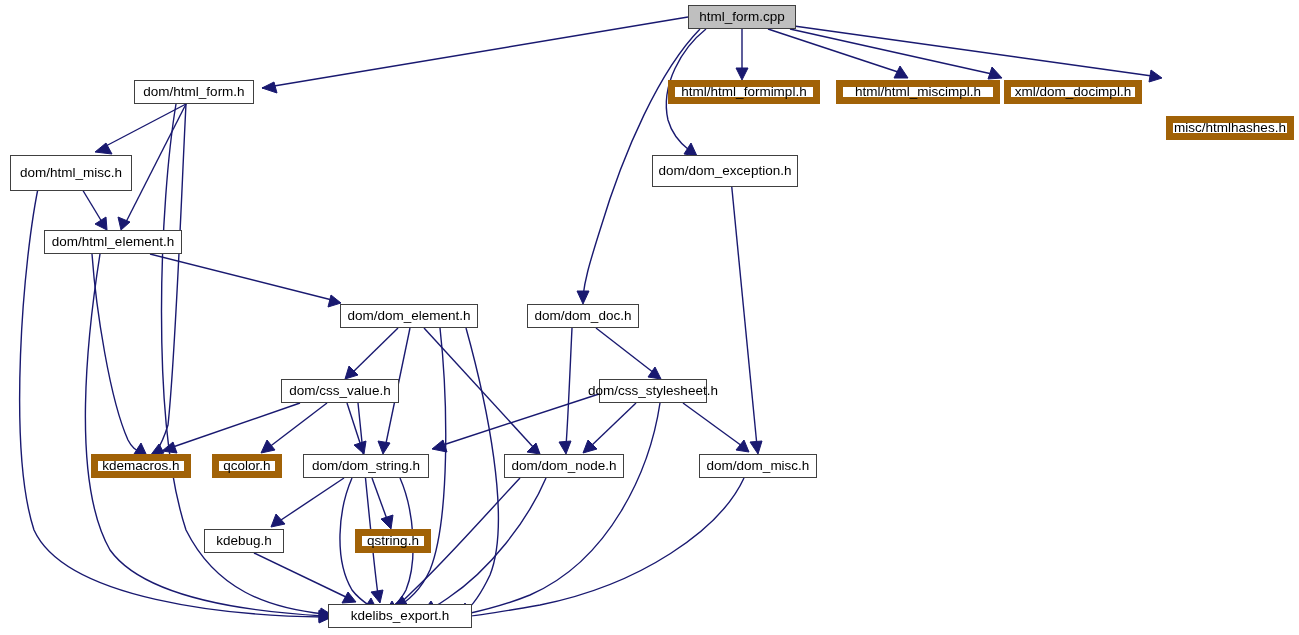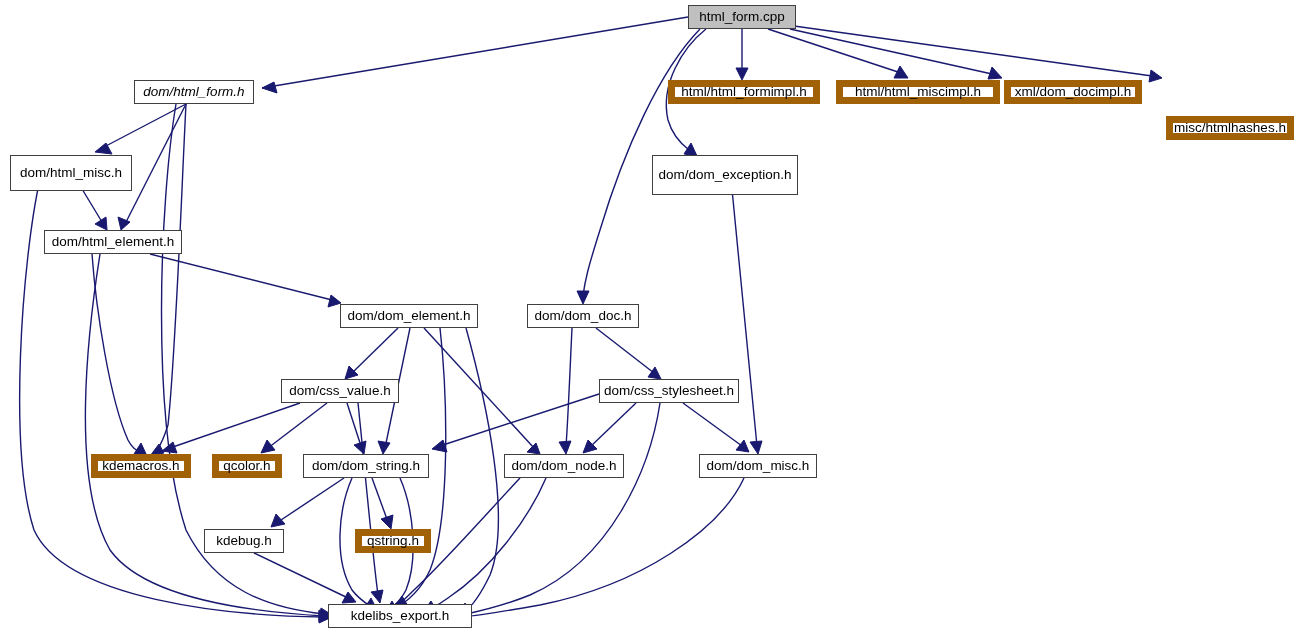--- a/index.html
+++ b/index.html
@@ -144,54 +144,54 @@
       <polygon class="edge-head" points="423,612 431,601 437,611"></polygon>
       <path class="edge-path" d="M744,478 C720,530 640,585 540,605 C500,612 472,616 462,617"></path>
       <polygon class="edge-head" points="455,618 463,607 466,618"></polygon>
       <path class="edge-path" d="M466,328 C486,400 512,520 490,575 C478,600 470,608 464,612"></path>
       <polygon class="edge-head" points="458,615 465,603 471,613"></polygon>
     </svg>
   <div id="nodes-layer">
       <div class="node-box root" style="left: 688px; top: 5px; width: 108px; height: 24px;">
         <span class="node-label">html_form.cpp</span>
       </div>
-      <div class="node-box" style="left: 134px; top: 80px; width: 120px; height: 24px; font-style: italic;">
+      <div class="node-box" style="left: 134px; top: 80px; width: 120px; height: 24px;">
         <span class="node-label">dom/html_form.h</span>
       </div>
       <div class="node-box leaf" style="left: 668px; top: 80px; width: 152px; height: 24px;">
         <span class="node-label">html/html_formimpl.h</span>
       </div>
       <div class="node-box leaf" style="left: 836px; top: 80px; width: 164px; height: 24px; text-align: center;">
         <span class="node-label">html/html_miscimpl.h</span>
       </div>
       <div class="node-box leaf" style="left: 1004px; top: 80px; width: 138px; height: 24px;">
         <span class="node-label">xml/dom_docimpl.h</span>
       </div>
       <div class="node-box leaf" style="left: 1166px; top: 80px; width: 128px; height: 24px; margin-top: 36px;">
         <span class="node-label">misc/htmlhashes.h</span>
       </div>
       <div class="node-box" style="left: 10px; top: 155px; width: 122px; height: 36px;">
         <span class="node-label">dom/html_misc.h</span>
       </div>
-      <div class="node-box" style="left: 652px; top: 155px; width: 146px; height: 40px;">
+      <div class="node-box" style="left: 652px; top: 155px; width: 146px; height: 32px;">
         <span class="node-label">dom/dom_exception.h</span>
       </div>
       <div class="node-box" style="left: 44px; top: 230px; width: 138px; height: 24px;">
         <span class="node-label">dom/html_element.h</span>
       </div>
       <div class="node-box" style="left: 340px; top: 304px; width: 138px; height: 24px;">
         <span class="node-label">dom/dom_element.h</span>
       </div>
       <div class="node-box" style="left: 527px; top: 304px; width: 112px; height: 24px;">
         <span class="node-label">dom/dom_doc.h</span>
       </div>
       <div class="node-box" style="left: 281px; top: 379px; width: 118px; height: 24px;">
         <span class="node-label">dom/css_value.h</span>
       </div>
-      <div class="node-box" style="left: 599px; top: 379px; width: 140px; height: 24px;">
+      <div class="node-box" style="left: 599px; top: 379px; width: 108px; height: 24px;">
         <span class="node-label">dom/css_stylesheet.h</span>
       </div>
       <div class="node-box leaf" style="left: 91px; top: 454px; width: 100px; height: 24px;">
         <span class="node-label">kdemacros.h</span>
       </div>
       <div class="node-box leaf" style="left: 212px; top: 454px; width: 70px; height: 24px;">
         <span class="node-label">qcolor.h</span>
       </div>
       <div class="node-box" style="left: 303px; top: 454px; width: 126px; height: 24px;">
         <span class="node-label">dom/dom_string.h</span>

